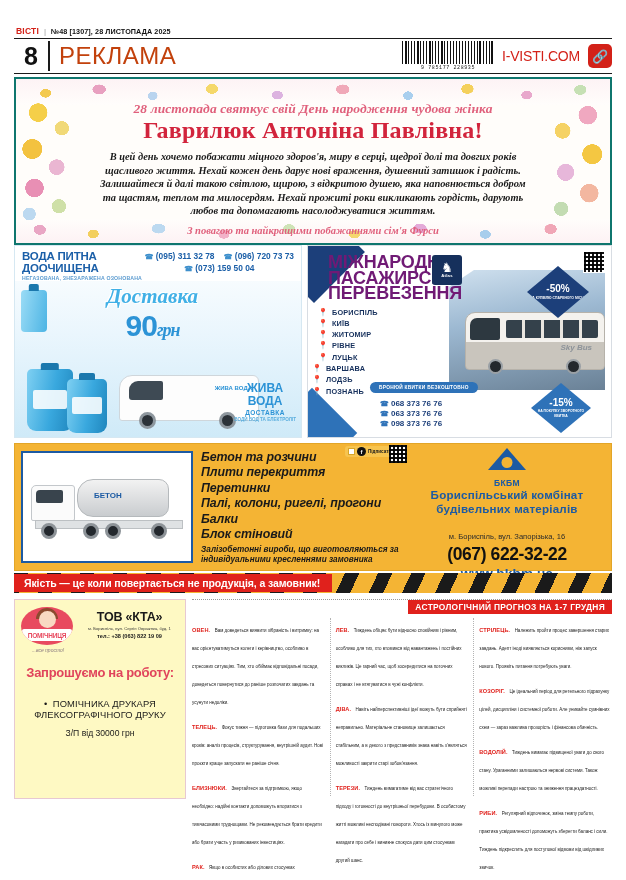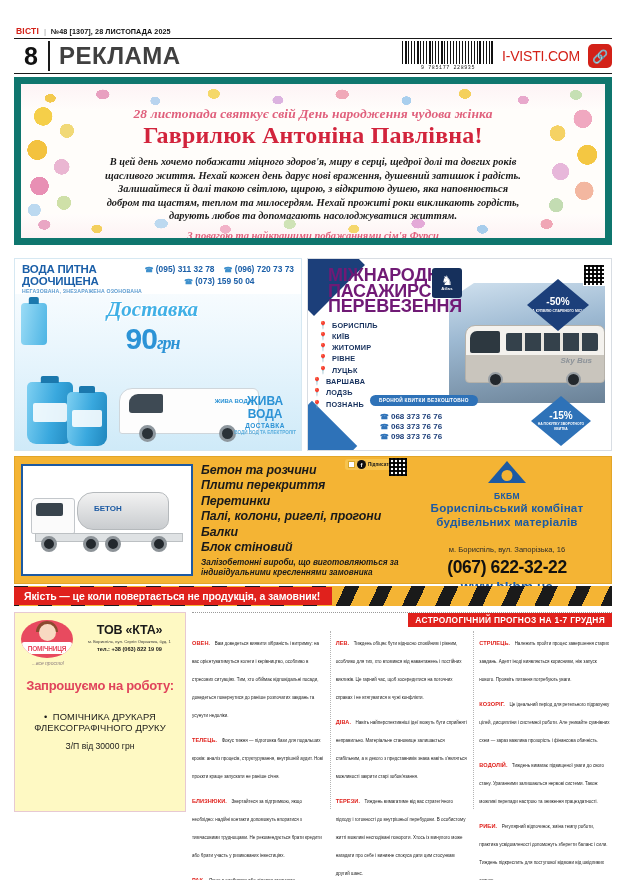--- a/index.html
+++ b/index.html
@@ -15,38 +15,38 @@
   .masthead { display: flex; align-items: flex-end; gap: 5px; padding: 26px 0 2px 2px; }
   .masthead-brand { color: #d32118; font-weight: bold; font-size: 8.5px; letter-spacing: .2px; }
   .masthead-bar { color: #9a9a9a; font-size: 8px; }
   .masthead-issue { color: #111; font-weight: bold; font-size: 7.2px; letter-spacing: .1px; }
 
   .headrule { border-top: 1.6px solid #1a1a1a; }
   .headrow { display: flex; align-items: stretch; height: 34px; }
   .pagenum { width: 34px; display: flex; align-items: center; justify-content: center;
              font-size: 25px; font-weight: bold; color: #111; }
   .vrule { width: 2px; background: #1a1a1a; margin: 2px 9px 2px 0; }
-  .section-title { display: flex; align-items: center; font-size: 24px; font-weight: bold;
-                   color: #404040; letter-spacing: .5px; }
+  .section-title { display: flex; align-items: center; font-size: 24px; font-weight: normal;
+                   color: #c2410c; letter-spacing: .5px; }
   .head-right { margin-left: auto; display: flex; align-items: center; gap: 8px; }
   .barcode { width: 92px; height: 30px; position: relative; }
   .barcode .bars { height: 23px; width: 100%;
     background-image: repeating-linear-gradient(to right,
       #111 0 1px, #fff 1px 3px, #111 3px 4.5px, #fff 4.5px 5.5px,
       #111 5.5px 7px, #fff 7px 9px, #111 9px 10px, #fff 10px 12px); }
   .barcode .bc-num { font-size: 5px; color: #222; letter-spacing: .6px; text-align: center;
                      margin-top: .5px; font-family: "Liberation Mono", monospace; }
   .site-url { font-size: 14px; font-weight: normal; color: #d32118; letter-spacing: -.2px; }
   .link-badge { width: 24px; height: 24px; border-radius: 5px; background: #d32118;
                 display: flex; align-items: center; justify-content: center; color: #fff; font-size: 13px; }
   .headrule-b { border-top: 1.6px solid #1a1a1a; margin-bottom: 3px; }
 
   
-  .greeting { position: relative; height: 168px; margin-bottom: 13px; overflow: hidden;
-    background: #fffdfa; border: 7px solid #0f766e; }
+  .greeting { position: relative; height: 168px; margin-bottom: 0; overflow: hidden;
+    background: #fffdfa; border: 2px solid #0f766e; }
   .flowers-top, .flowers-bot, .flowers-l, .flowers-r { position: absolute; pointer-events: none; }
   .flowers-top { top:0; left:0; right:0; height: 26px;
     background:
       radial-gradient(ellipse 9px 7px at 5% 55%, #f3c94e 60%, transparent 62%),
       radial-gradient(ellipse 11px 8px at 14% 40%, #e8a0c0 60%, transparent 62%),
       radial-gradient(ellipse 8px 7px at 23% 65%, #b9d4ef 60%, transparent 62%),
       radial-gradient(ellipse 10px 8px at 33% 38%, #f5d86a 60%, transparent 62%),
       radial-gradient(ellipse 9px 7px at 44% 62%, #dcb3e0 60%, transparent 62%),
       radial-gradient(ellipse 11px 8px at 55% 40%, #f0a8b8 60%, transparent 62%),
       radial-gradient(ellipse 8px 7px at 66% 64%, #a9cfee 60%, transparent 62%),

